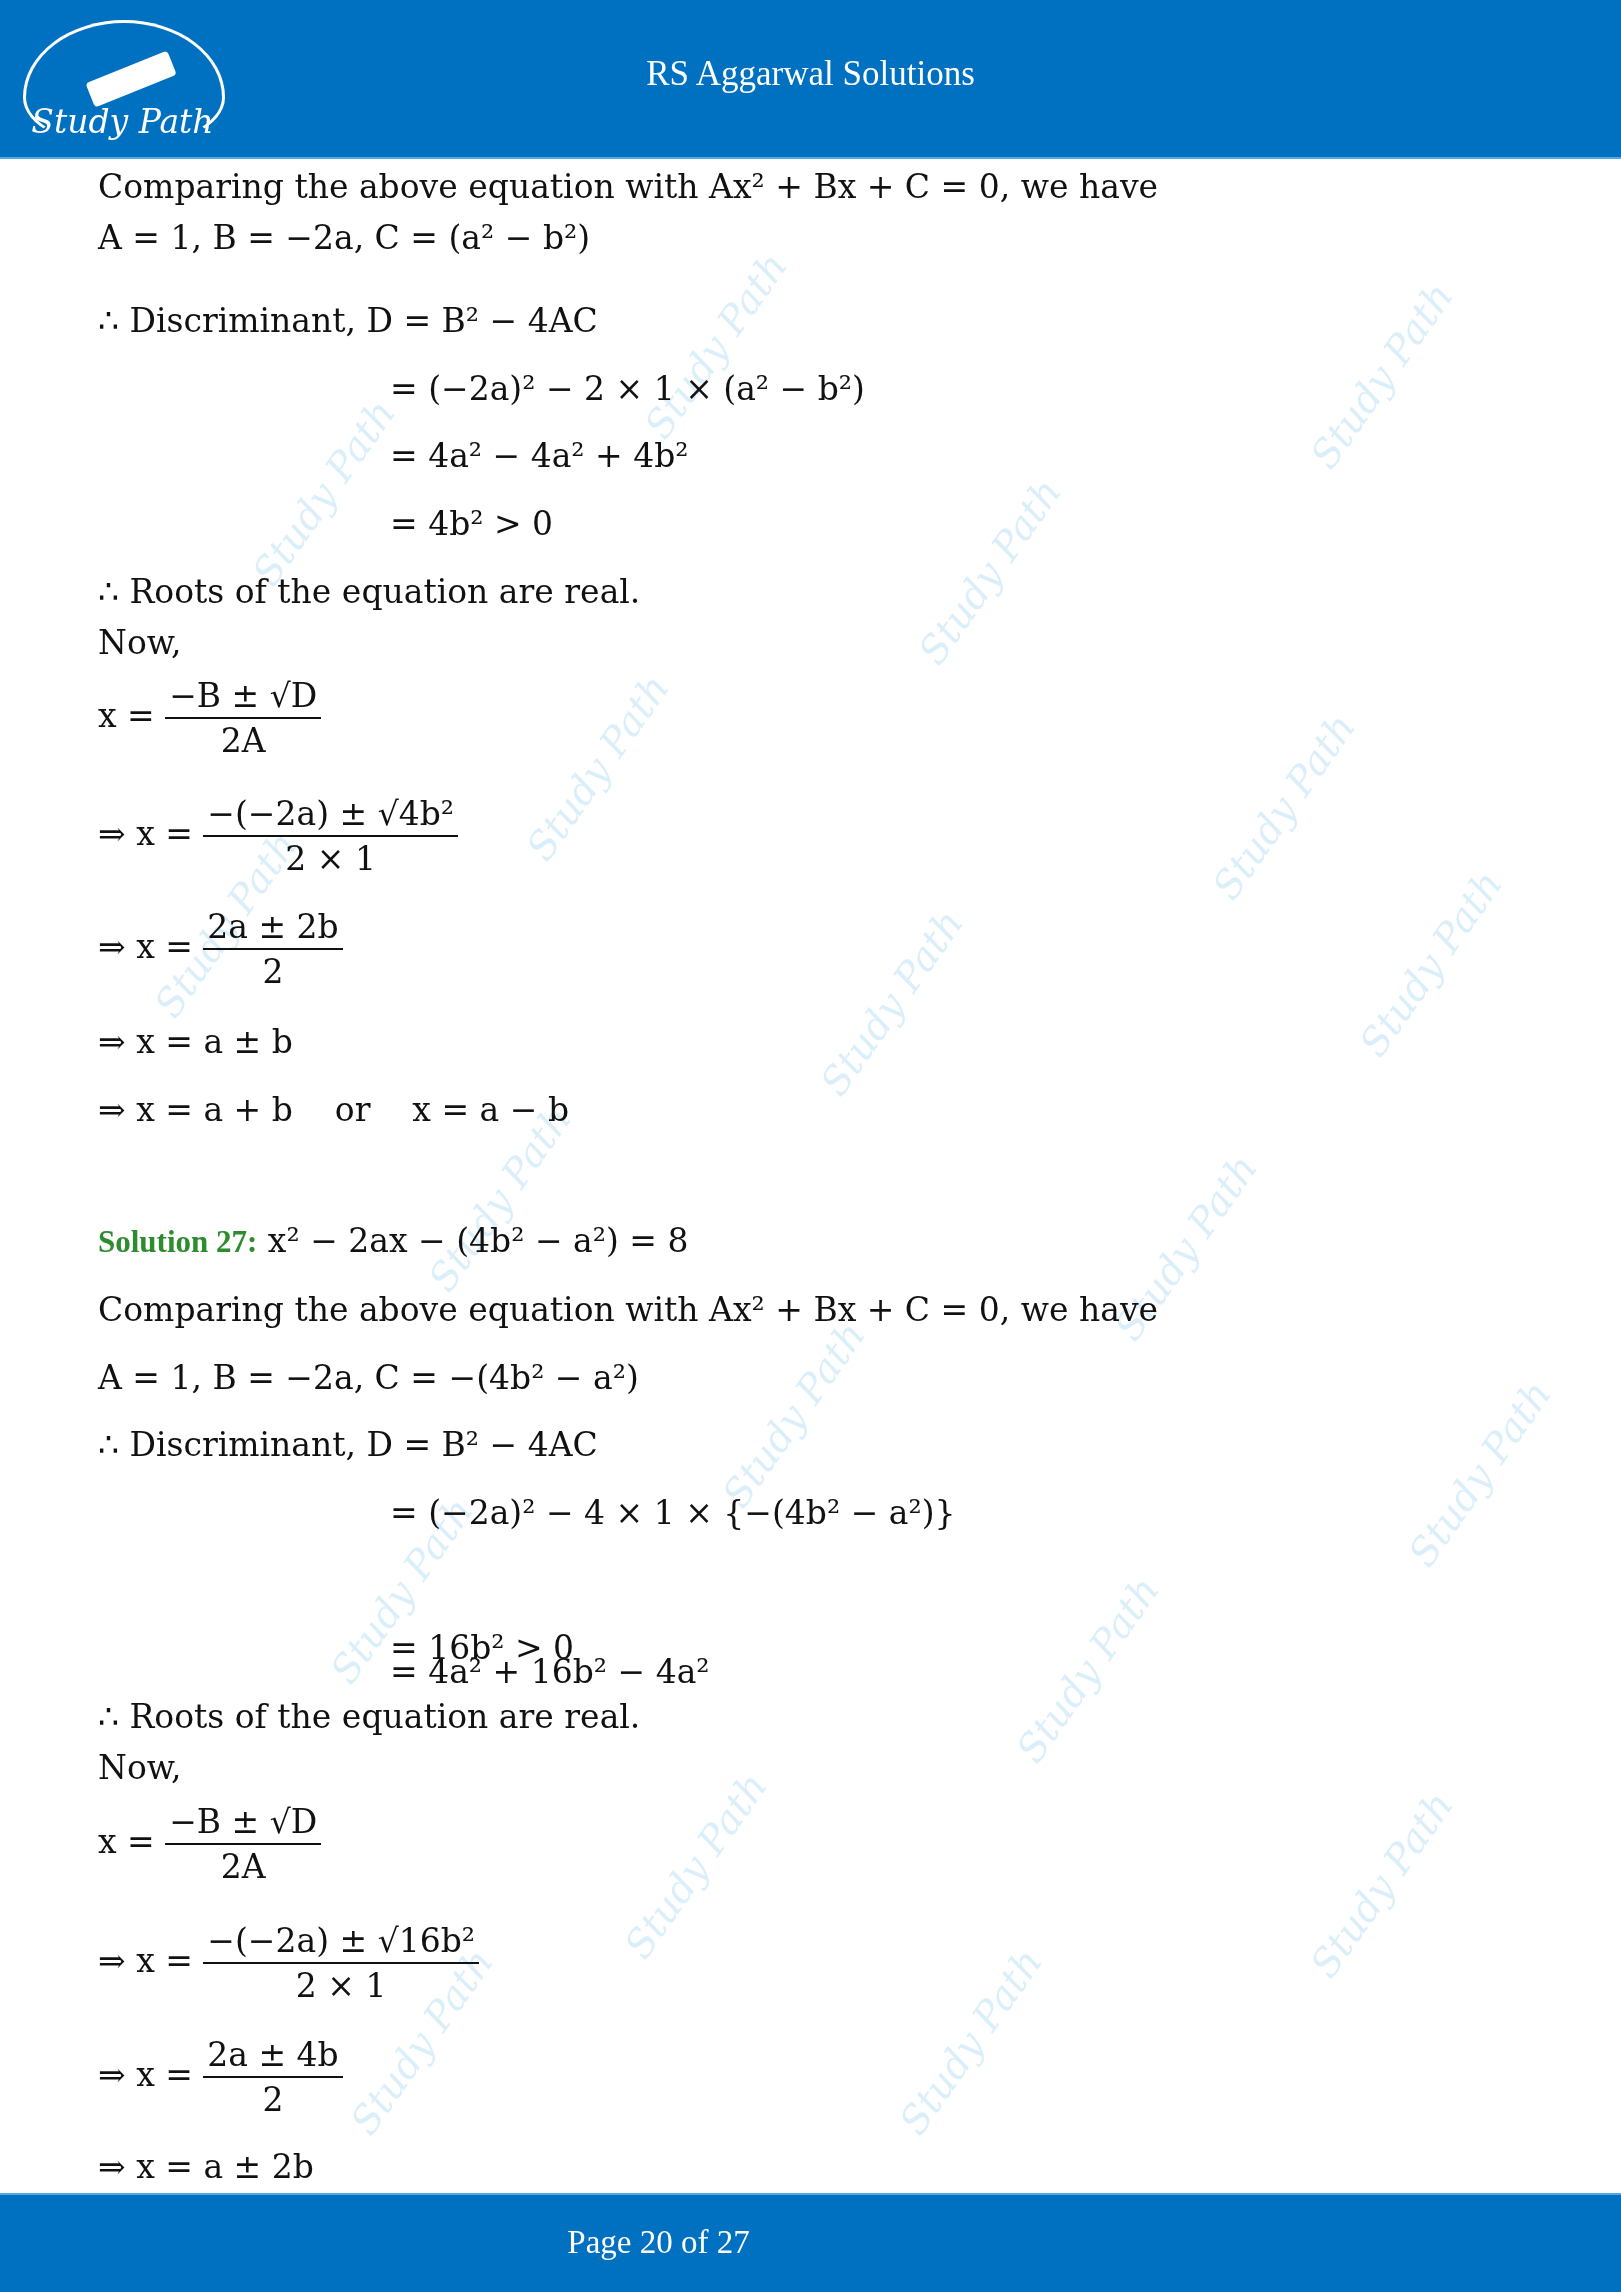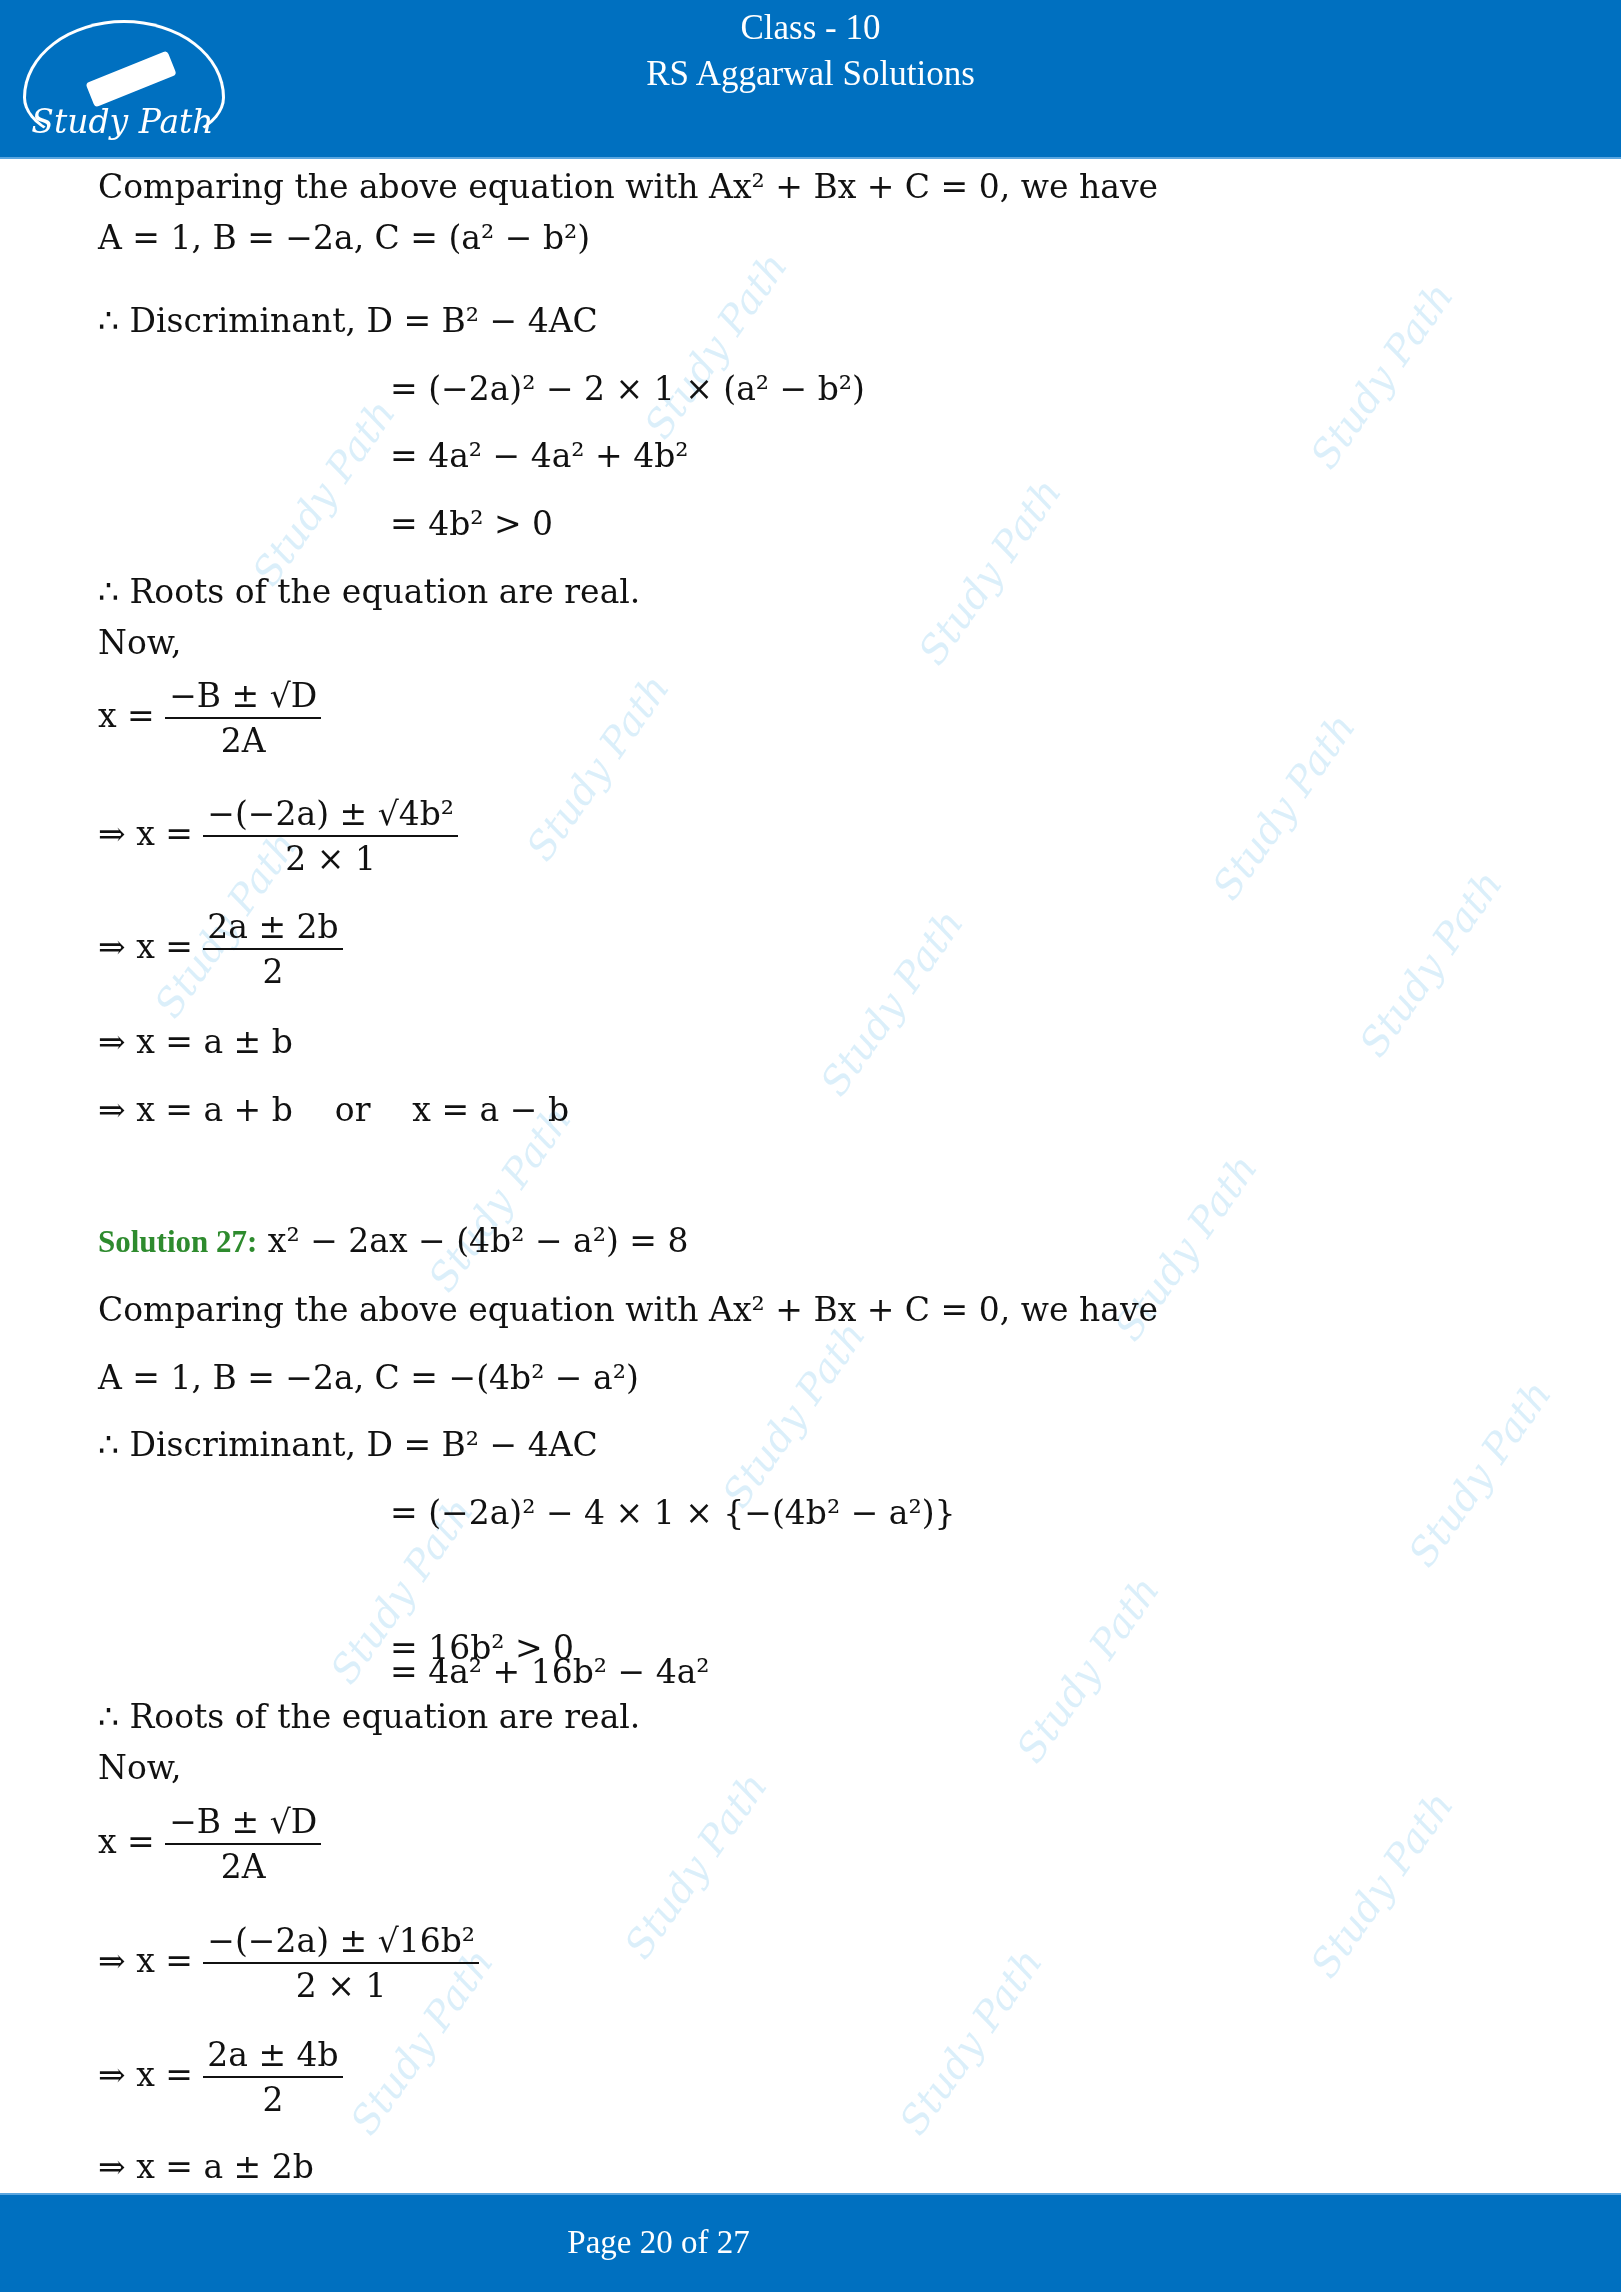--- a/index.html
+++ b/index.html
@@ -22,21 +22,20 @@
 </style>
 </head>
 <body>
 
 <div class="header">
   <div class="logo">
     <div class="ring"></div>
     <div class="pen"></div>
     <div class="txt">Study Path</div>
   </div>
-  <div class="line" style="top:7.8px">Class - 10</div>
   <div class="line" style="top:54px">RS Aggarwal Solutions</div>
 </div>
 
 <div class="wm" style="left:216px;top:470px">Study Path</div>
 <div class="wm" style="left:608px;top:323px">Study Path</div>
 <div class="wm" style="left:1274px;top:353px">Study Path</div>
 <div class="wm" style="left:882px;top:549px">Study Path</div>
 <div class="wm" style="left:490px;top:745px">Study Path</div>
 <div class="wm" style="left:1176px;top:784px">Study Path</div>
 <div class="wm" style="left:118px;top:902px">Study Path</div>

